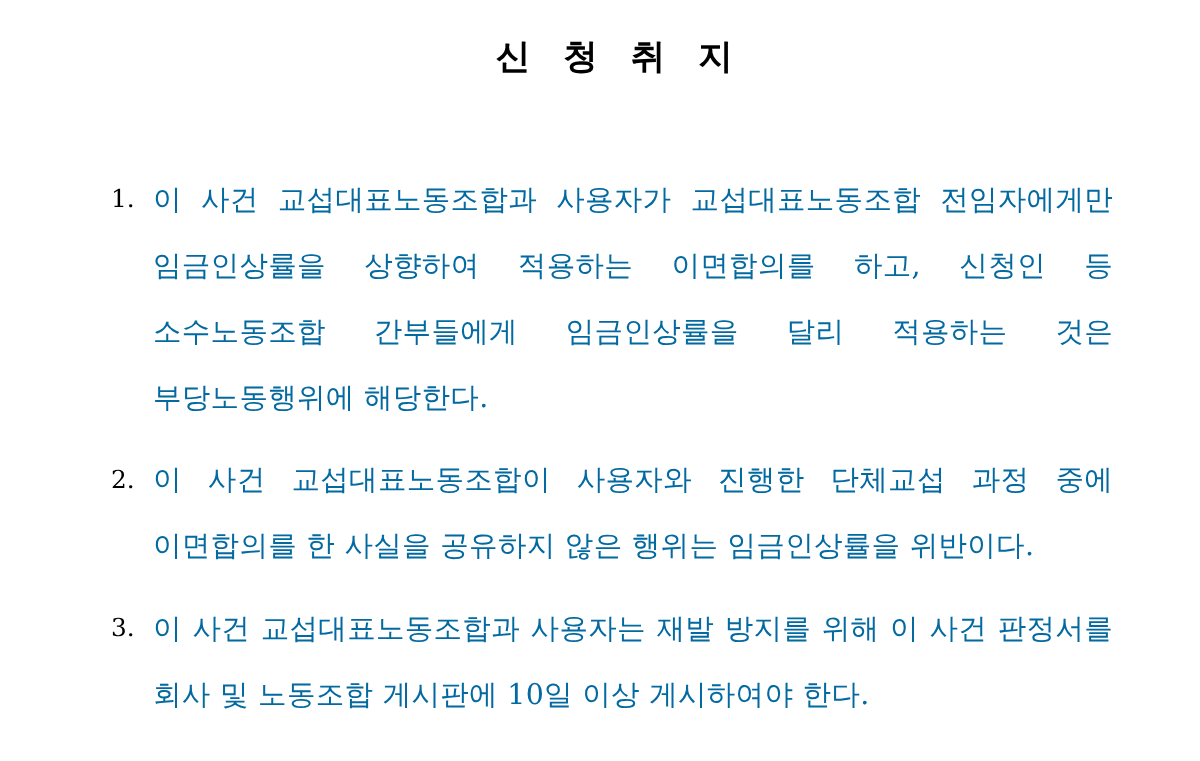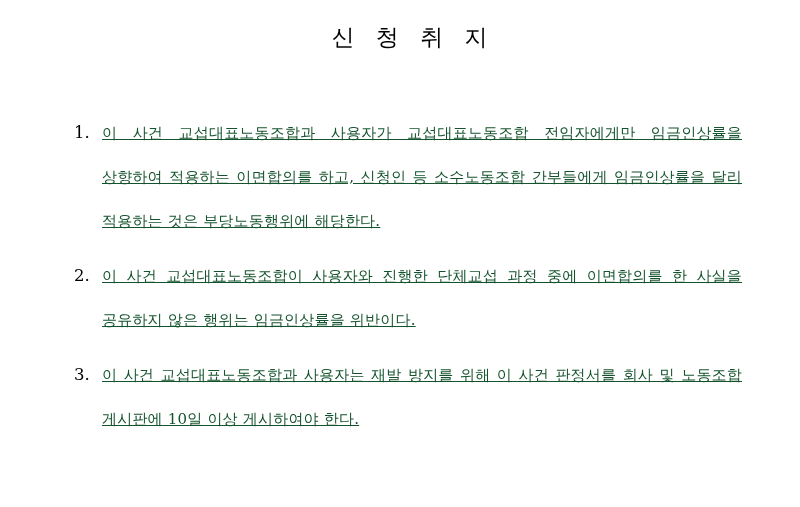--- a/index.html
+++ b/index.html
@@ -16,21 +16,21 @@
   }
   .page {
     position: relative;
     width: 800px;
     height: 507px;
     box-sizing: border-box;
   }
   .doc-title {
     text-align: center;
     font-size: 23px;
-    font-weight: normal;
+    font-weight: bold;
     letter-spacing: 7px;
     margin: 0;
     padding-top: 22px;
     padding-left: 26px;
     color: #000;
   }
   .body-block {
     margin-top: 58px;
     padding-left: 74px;
     padding-right: 58px;
@@ -43,28 +43,27 @@
   .item-num {
     flex: 0 0 auto;
     width: 28px;
     font-size: 16.5px;
     line-height: 44px;
     text-align: left;
     color: #000;
   }
   .item-text {
     flex: 1 1 auto;
-    font-size: 15px;
+    font-size: 19px;
     line-height: 44px;
     text-align: justify;
     text-justify: inter-character;
     word-break: keep-all;
-    color: #14532d;
+    color: #0369a1;
     letter-spacing: 0.2px;
-    text-decoration: underline;
   }
   .closing {
     display: flex;
     align-items: flex-start;
     margin-top: -2px;
   }
   .closing-pad {
     flex: 0 0 auto;
     width: 28px;
   }

